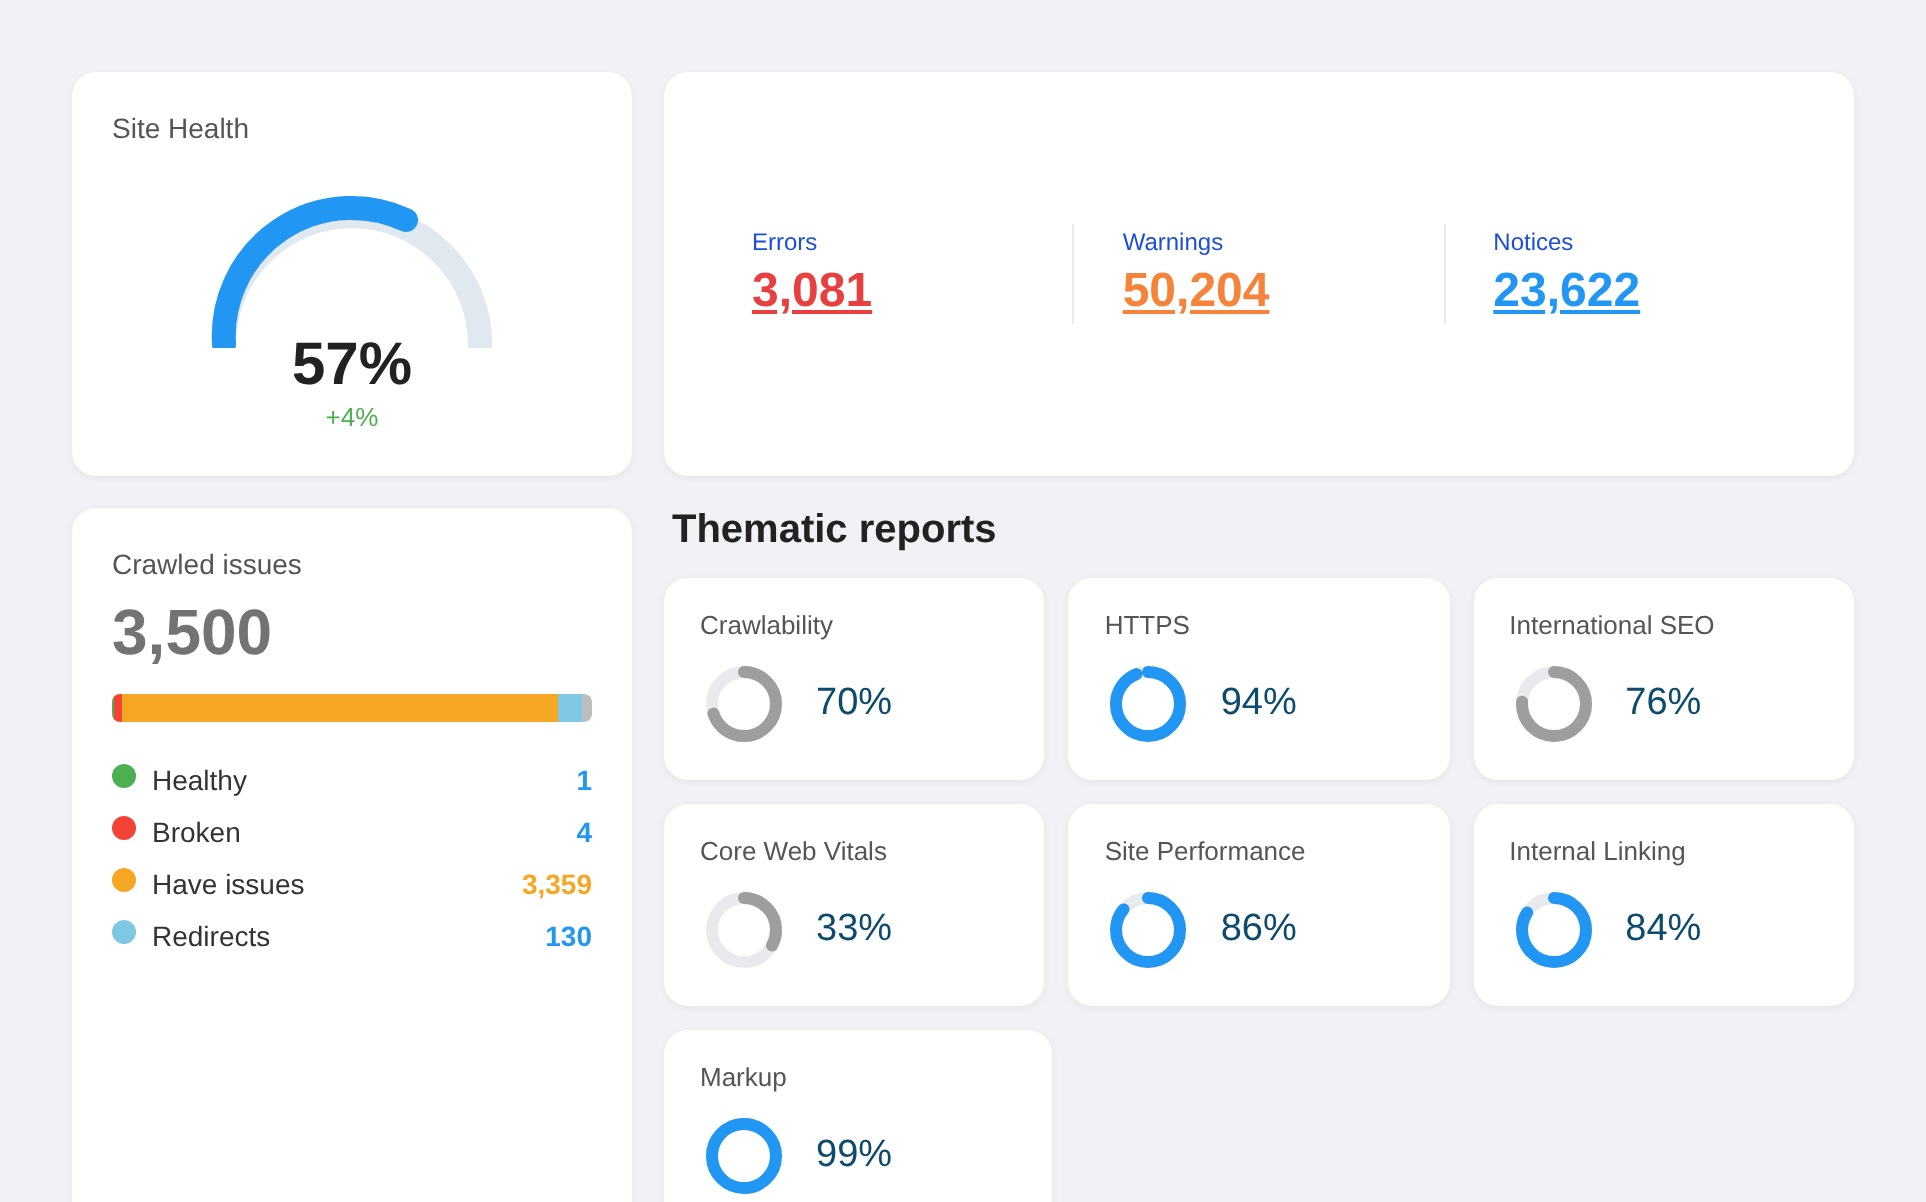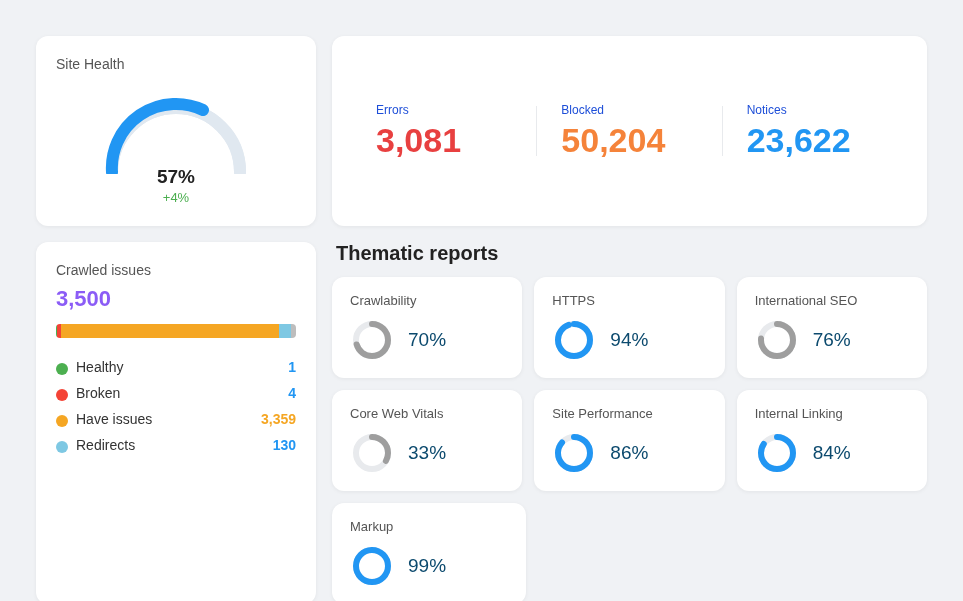--- a/index.html
+++ b/index.html
@@ -45,22 +45,23 @@
       width: 1px;
       height: 50px;
       background: #e8eaed;
     }
     .stat-label {
       font-size: 12px;
       color: #1d4ed8;
       margin-bottom: 4px;
     }
     .stat-value {
-      font-size: 34px;
+      font-size: 24px;
       font-weight: 700;
+      text-decoration: underline;
     }
     .stat-value.red { color: #e84040; }
     .stat-value.orange { color: #f5833a; }
     .stat-value.blue { color: #2196f3; }
 
     
     .site-health-card {
       grid-column: 1;
       grid-row: 1;
       display: flex;
@@ -81,39 +82,39 @@
     }
     .gauge-svg {
       width: 160px;
       height: 90px;
     }
     .gauge-text {
       text-align: center;
       margin-top: -8px;
     }
     .gauge-percent {
-      font-size: 19px;
+      font-size: 30px;
       font-weight: 700;
       color: #222;
       display: block;
     }
     .gauge-change {
       font-size: 13px;
       color: #4caf50;
     }
 
     
     .crawled-card {
       grid-column: 1;
       grid-row: 2;
     }
     .crawled-number {
-      font-size: 22px;
+      font-size: 32px;
       font-weight: 700;
-      color: #8b5cf6;
+      color: #737373;
       margin: 6px 0 12px;
     }
     .bar-chart {
       height: 14px;
       border-radius: 4px;
       overflow: hidden;
       display: flex;
       margin-bottom: 16px;
     }
     .bar-segment { height: 100%; }
@@ -124,21 +125,21 @@
     .legend-item {
       display: flex;
       align-items: center;
       justify-content: space-between;
       padding: 5px 0;
       font-size: 14px;
       color: #333;
     }
     .legend-left {
       display: flex;
-      align-items: flex-end;
+      align-items: flex-start;
       gap: 8px;
     }
     .legend-dot {
       width: 12px;
       height: 12px;
       border-radius: 50%;
     }
     .legend-count {
       font-weight: 600;
       color: #2196f3;
@@ -222,21 +223,21 @@
     </div>
   </div>
 
   <div class="card stats-bar">
     <div class="stat-item">
       <div class="stat-label">Errors</div>
       <div class="stat-value red">3,081</div>
     </div>
     <div class="stat-divider"></div>
     <div class="stat-item">
-      <div class="stat-label">Blocked</div>
+      <div class="stat-label">Warnings</div>
       <div class="stat-value orange">50,204</div>
     </div>
     <div class="stat-divider"></div>
     <div class="stat-item">
       <div class="stat-label">Notices</div>
       <div class="stat-value blue">23,622</div>
     </div>
   </div>
 
   <div class="card crawled-card">

